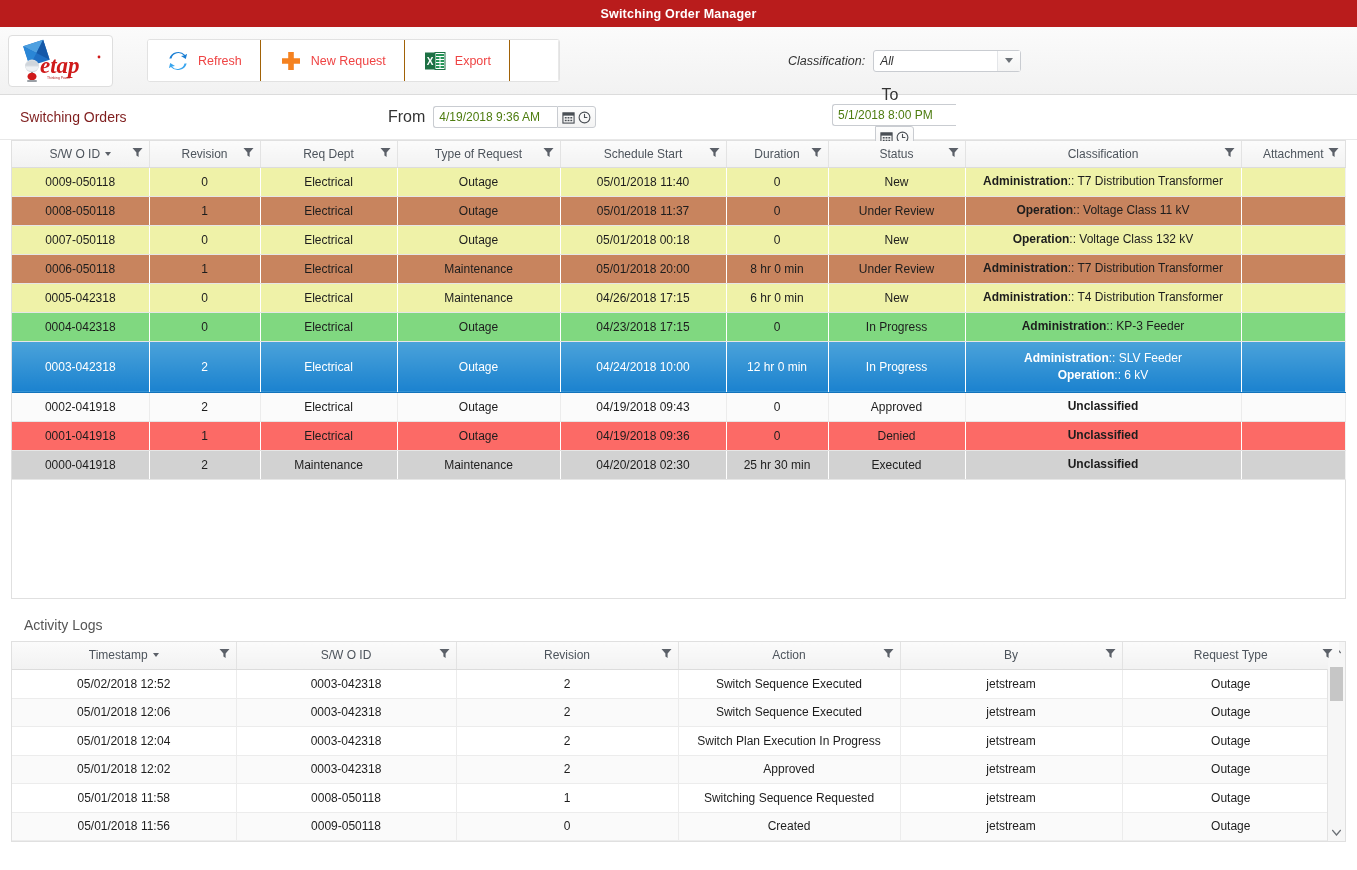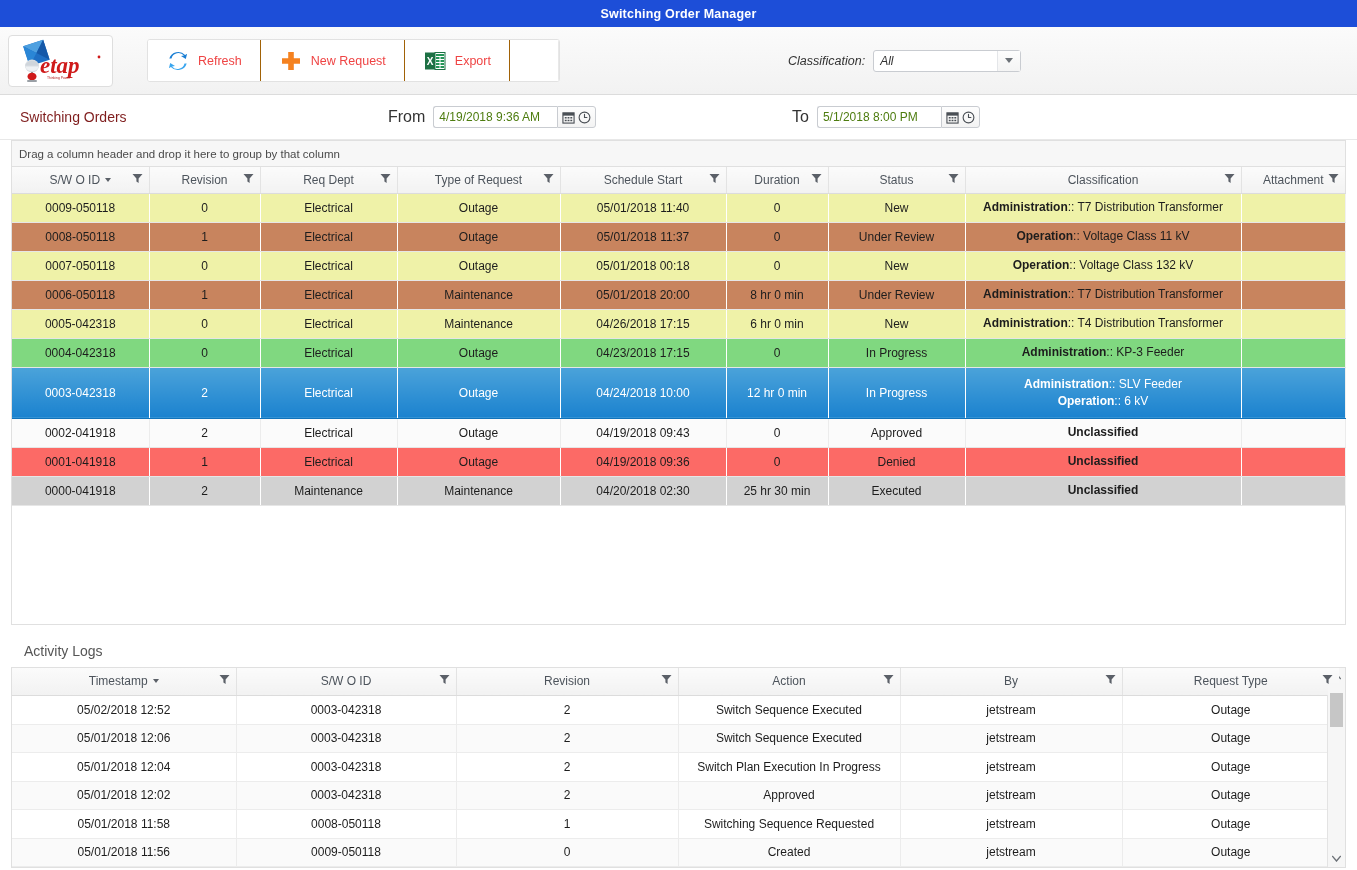--- a/index.html
+++ b/index.html
@@ -6,21 +6,21 @@
   html,body{margin:0;padding:0;}
   body{
     width:1357px;height:870px;overflow:hidden;
     background:#ffffff;
     font-family:"Liberation Sans","DejaVu Sans",sans-serif;
     font-size:12px;color:#333;
     -webkit-font-smoothing:antialiased;
   }
   
   .titlebar{
-    height:27px;background:#1d4ed8;color:#ffffff;
+    height:27px;background:#b91c1c;color:#ffffff;
     display:flex;align-items:center;justify-content:center;
     font-size:12.5px;font-weight:bold;letter-spacing:.2px;
   }
   
   .toolbar{
     height:67px;background:#f4f4f4;border-bottom:1px solid #dcdcdc;
     display:flex;align-items:center;position:relative;
     background:linear-gradient(#fbfbfb,#f2f2f2);
     gap:20px;
   }
@@ -64,21 +64,21 @@
     border-top:5px solid #6d7278;
   }
   
   .daterow{
     height:44px;background:#fff;display:flex;align-items:center;position:relative;
     border-bottom:1px solid #e8e8e8;
   }
   .section-title{font-size:14px;color:#7f1d1d;margin-left:20px;}
   .date-field{display:flex;align-items:center;position:absolute;}
   .date-field.from{left:388px;}
-  .date-field.to{left:792px;}
+  .date-field.to{left:832px;flex-direction:column;}
   .date-label{font-size:16px;color:#333;margin-right:8px;}
   .date-input{
     width:124px;height:22px;border:1px solid #c9ccd1;border-right:none;
     border-radius:3px 0 0 3px;background:#fff;box-sizing:border-box;
     padding:0 5px;font-family:inherit;font-size:12px;color:#4d7c0f;line-height:20px;
   }
   .date-btns{
     height:22px;border:1px solid #c9ccd1;border-radius:0 3px 3px 0;
     background:linear-gradient(#fdfdfd,#f3f3f3);
     display:flex;align-items:center;gap:3px;padding:0 4px;box-sizing:border-box;
@@ -301,23 +301,20 @@
         <svg width="13" height="13" viewBox="0 0 14 14">
             <circle cx="7" cy="7" r="5.8" fill="none" stroke="#4a4f55" stroke-width="1.2"></circle>
             <path d="M7 3.6 V7 h2.6" fill="none" stroke="#4a4f55" stroke-width="1.2" stroke-linecap="round"></path>
           </svg>
       </span>
     </span>
   </div>
 </div>
 
 <div class="grid-shell">
-  <div class="group-panel">
-    <span>Drag a column header and drop it here to group by that column</span>
-  </div>
   <table class="grid">
     <colgroup>
       <col style="width:137px">
         <col style="width:111px">
         <col style="width:137px">
         <col style="width:163px">
       <col style="width:166px">
         <col style="width:102px">
         <col style="width:137px">
         <col style="width:276px">

